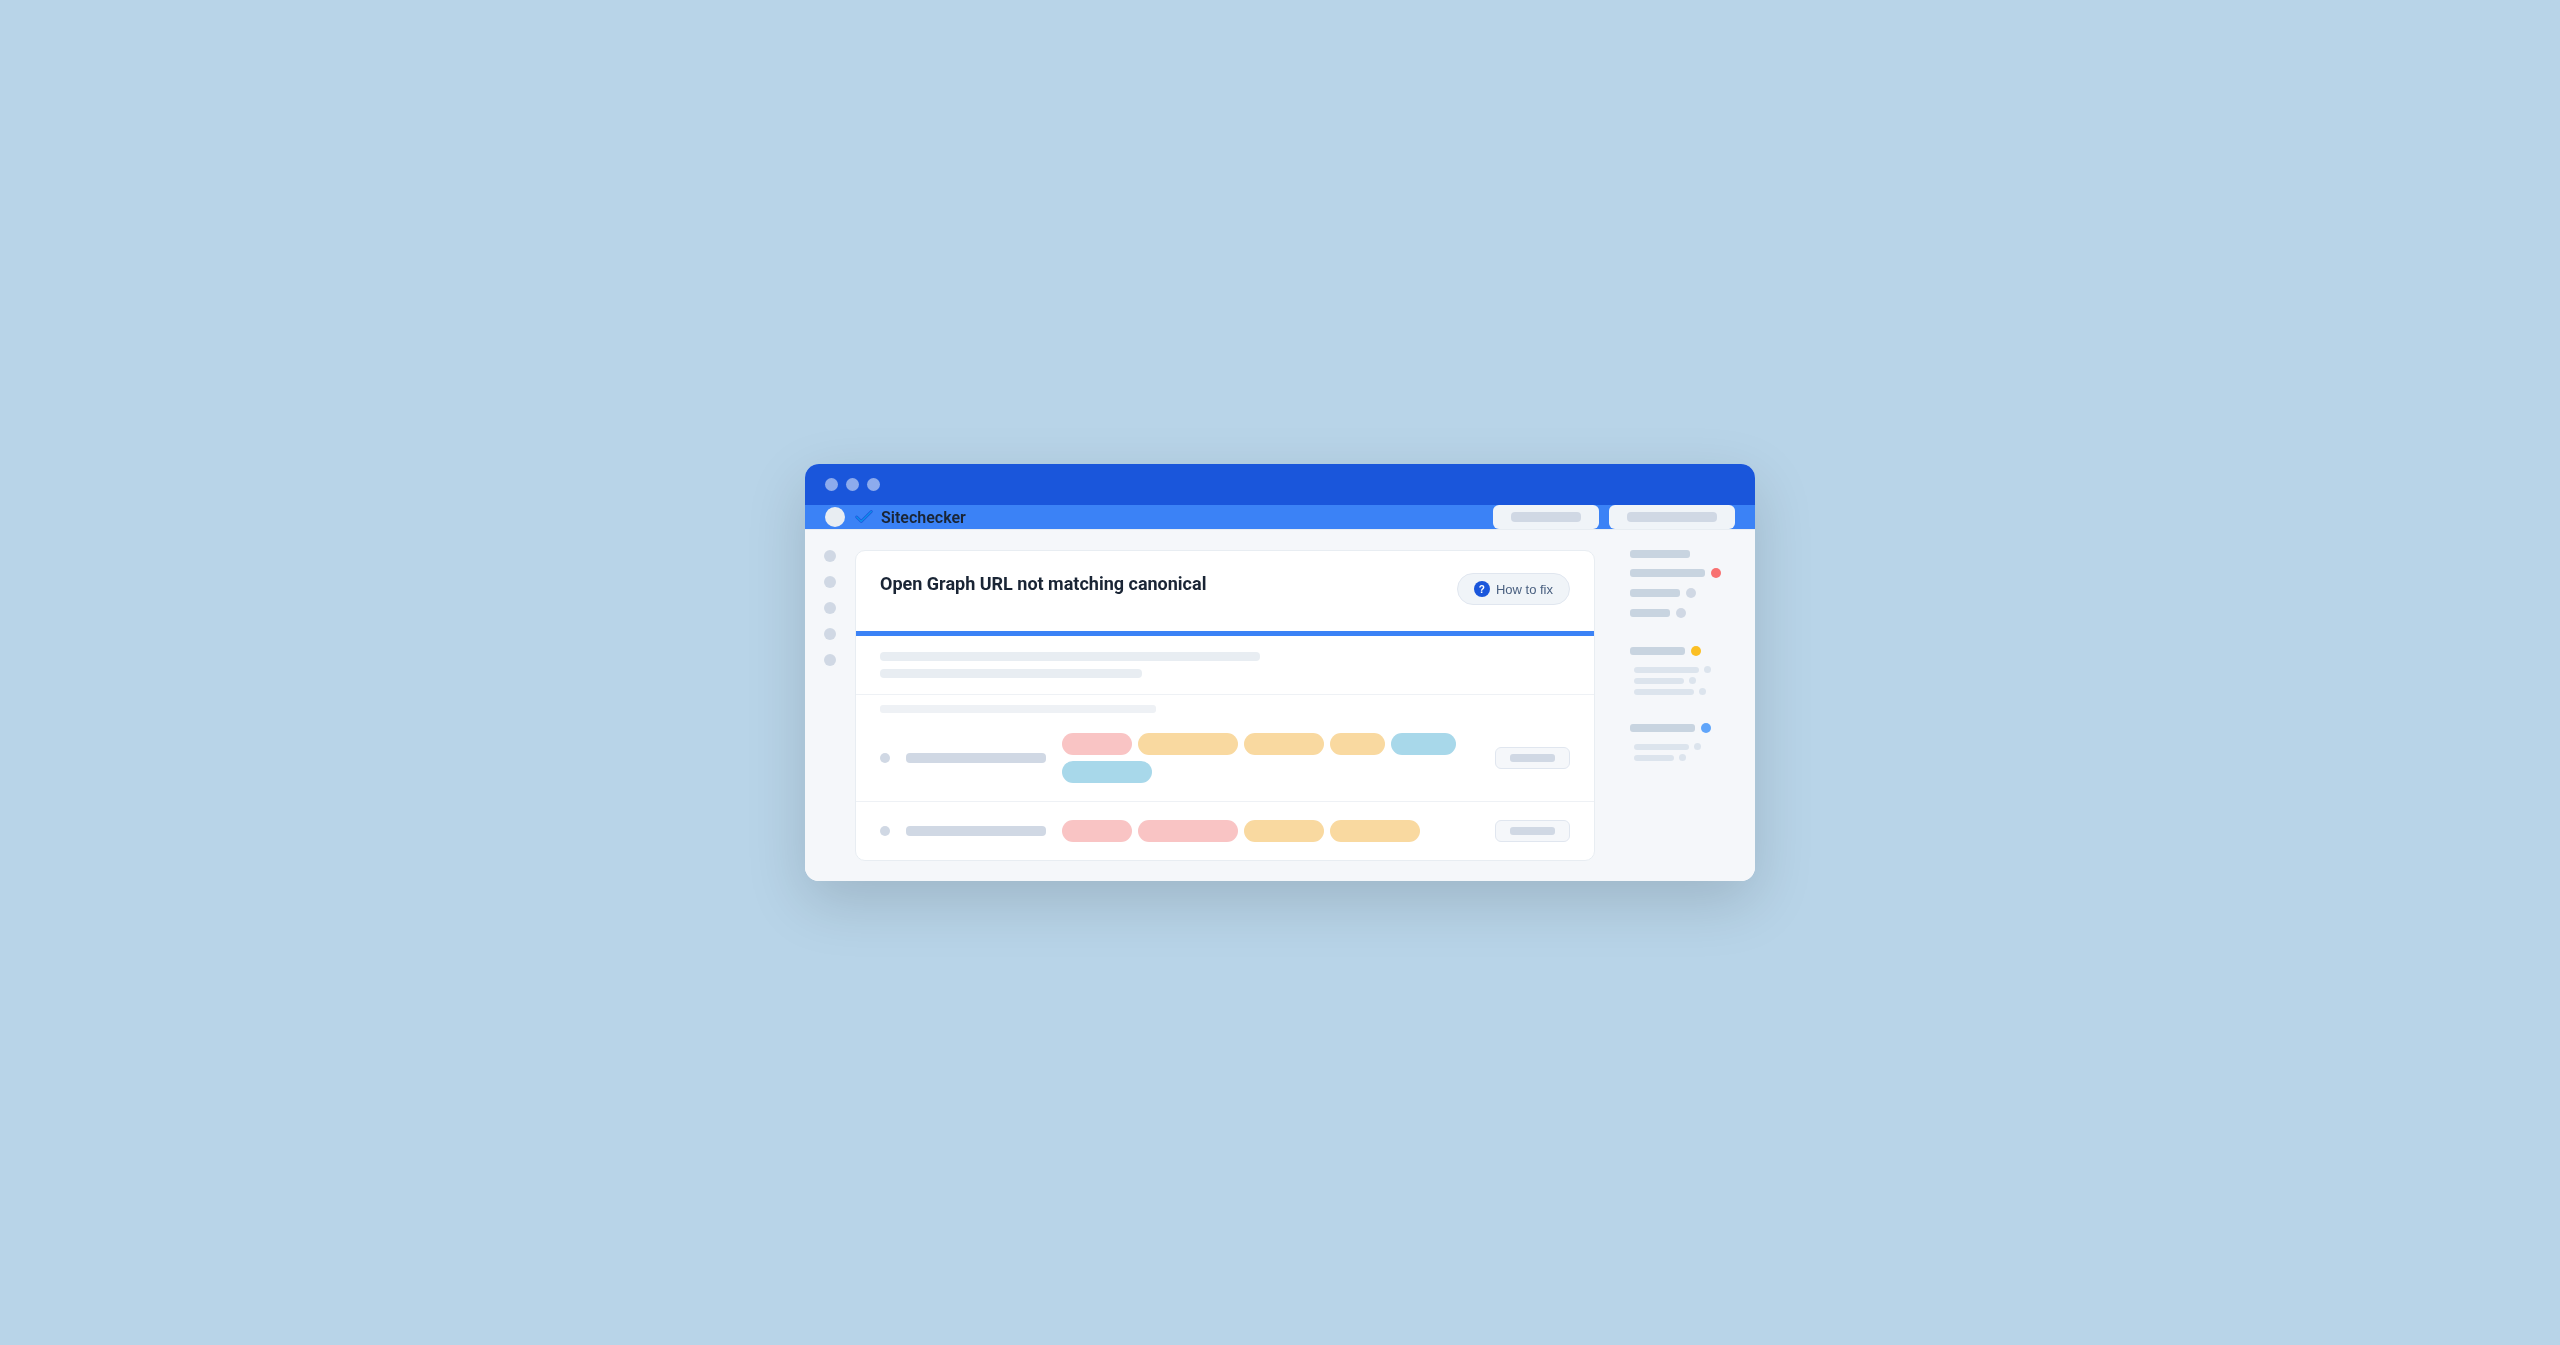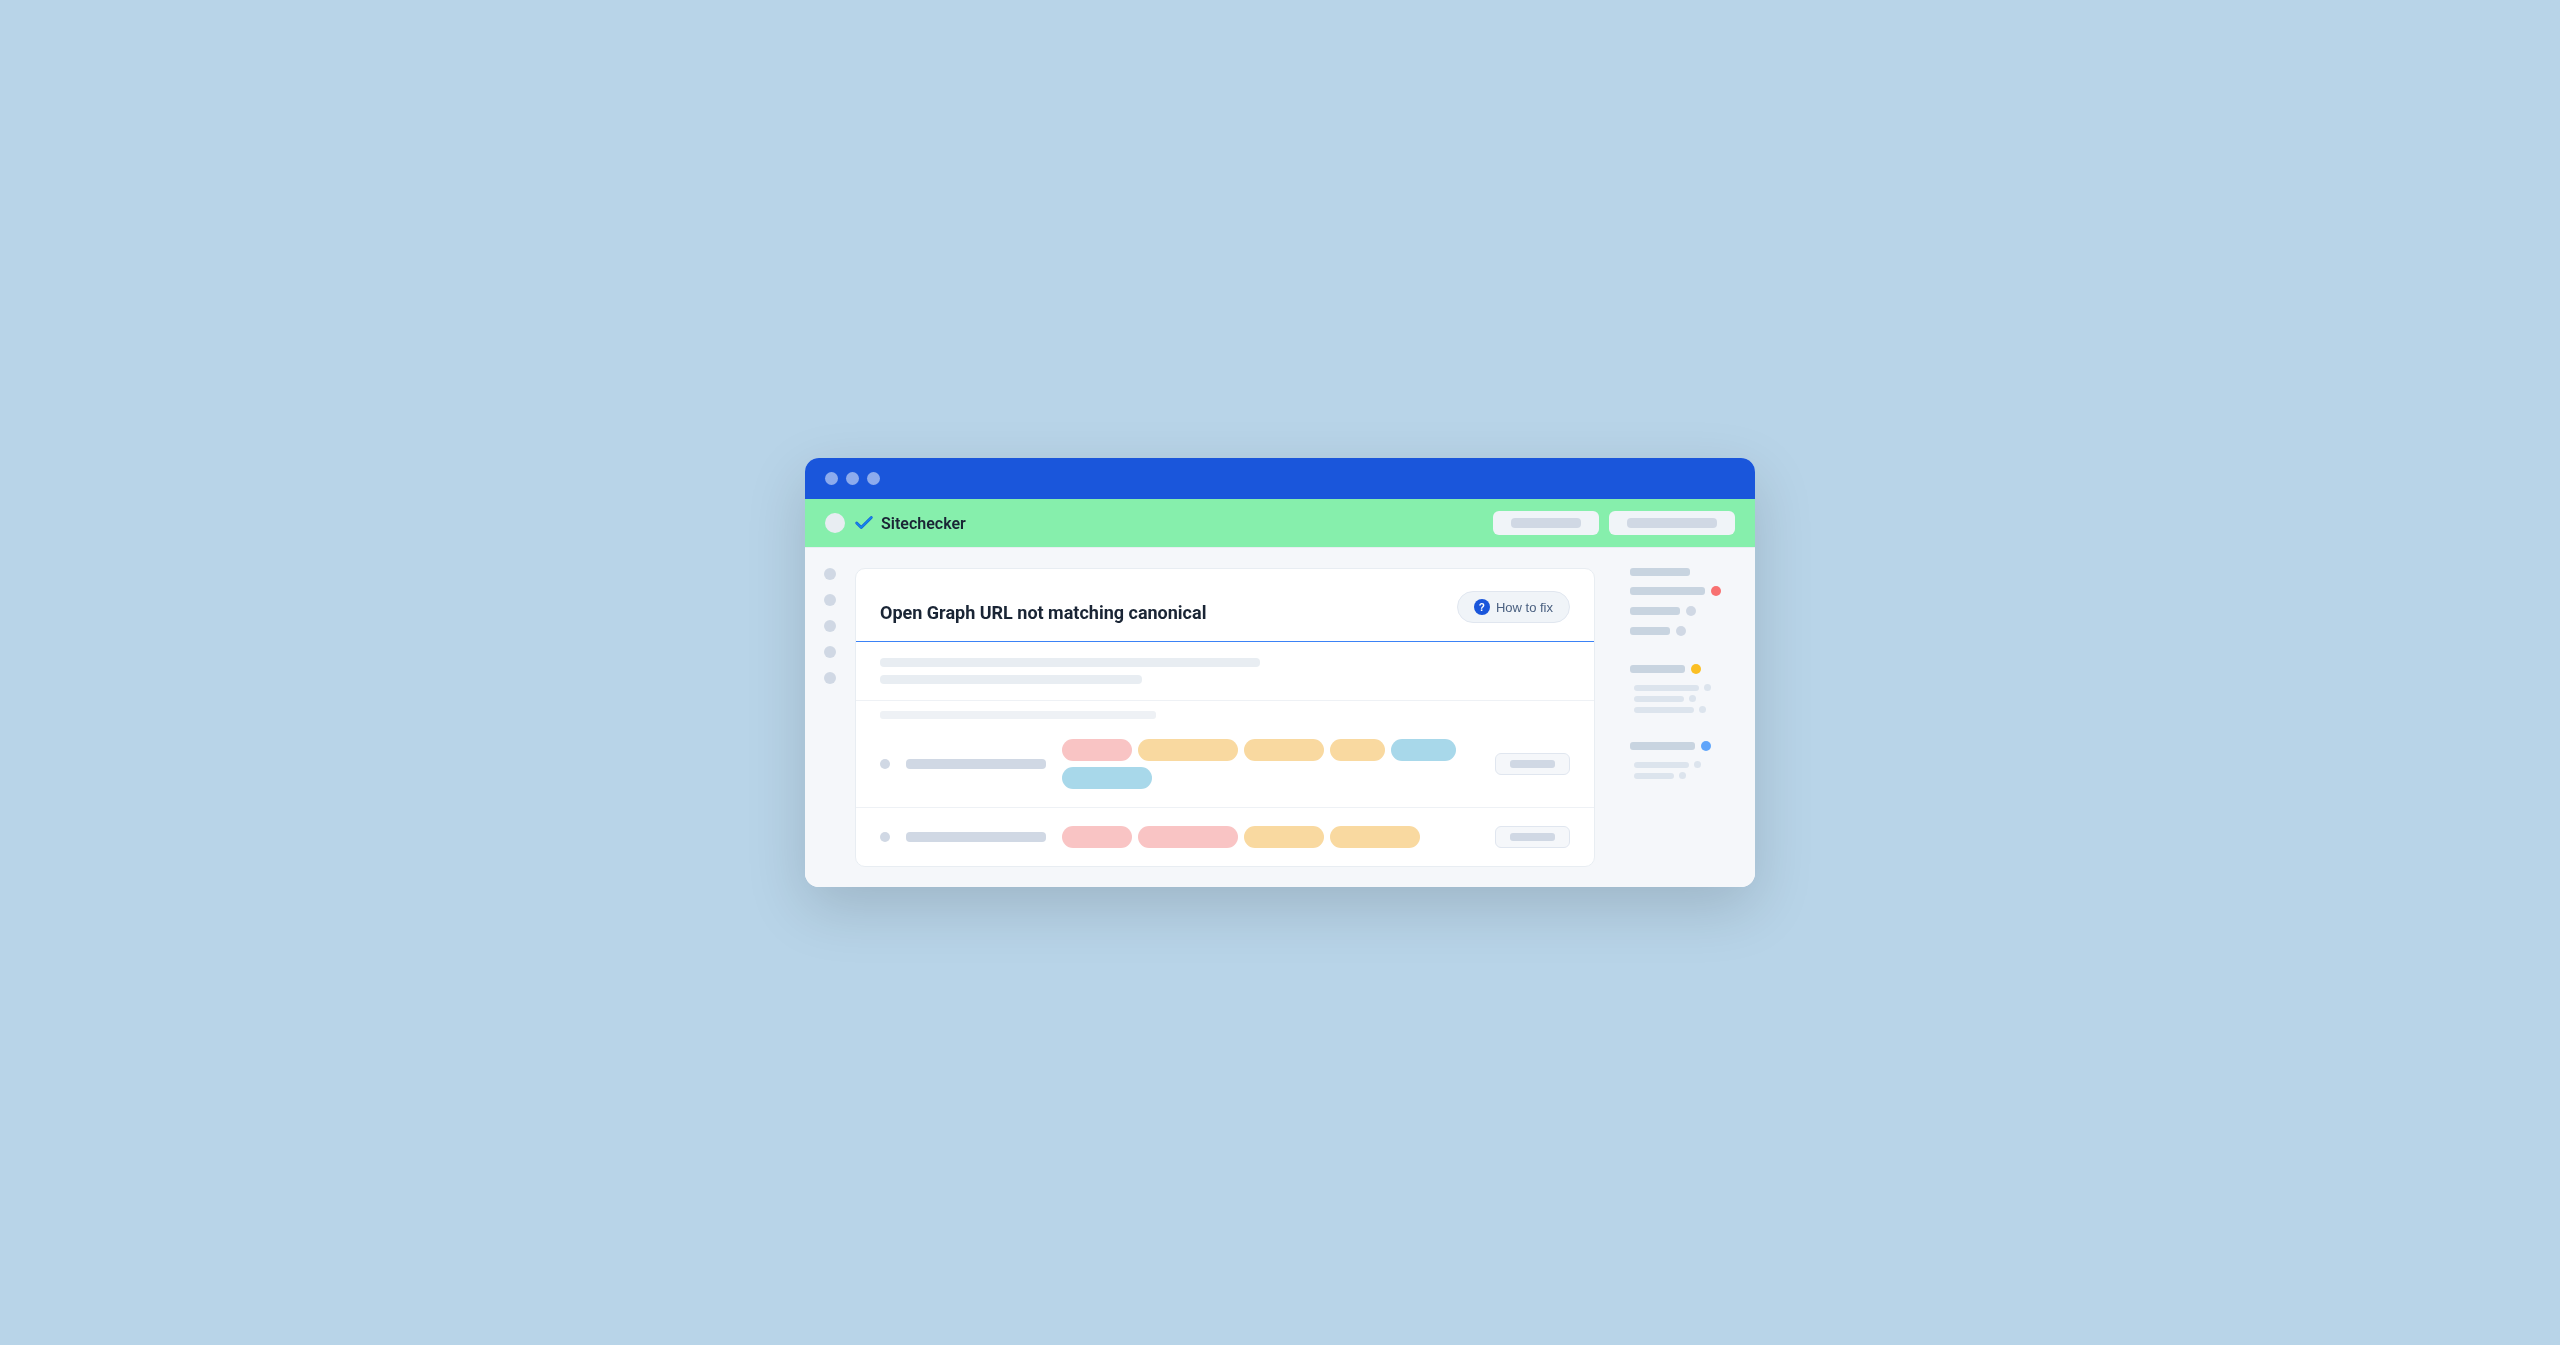--- a/index.html
+++ b/index.html
@@ -35,22 +35,22 @@
       background: rgba(255,255,255,0.5);
     }
 
     .browser-body {
       background: #f5f7fa;
       display: flex;
       flex-direction: column;
     }
 
     .browser-navbar {
-      background: #86efac;
-      padding: 12px 20px;
+      background: #3b82f6;
+      padding: 0 20px;
       display: flex;
       align-items: center;
       justify-content: space-between;
       border-bottom: 1px solid #e8edf2;
     }
 
     .brand {
       display: flex;
       align-items: center;
       gap: 8px;
@@ -136,24 +136,24 @@
     }
 
     .content-card {
       background: #fff;
       border-radius: 10px;
       border: 1px solid #e8edf2;
       overflow: hidden;
     }
 
     .card-header {
-      padding: 22px 24px 18px;
-      border-bottom: 1px solid #3b82f6;
-      display: flex;
-      align-items: flex-end;
+      padding: 22px 24px 26px;
+      border-bottom: 5px solid #3b82f6;
+      display: flex;
+      align-items: flex-start;
       justify-content: space-between;
     }
 
     .card-title {
       font-size: 18px;
       font-weight: 700;
       color: #1a2535;
     }
 
     .how-to-fix-btn {

